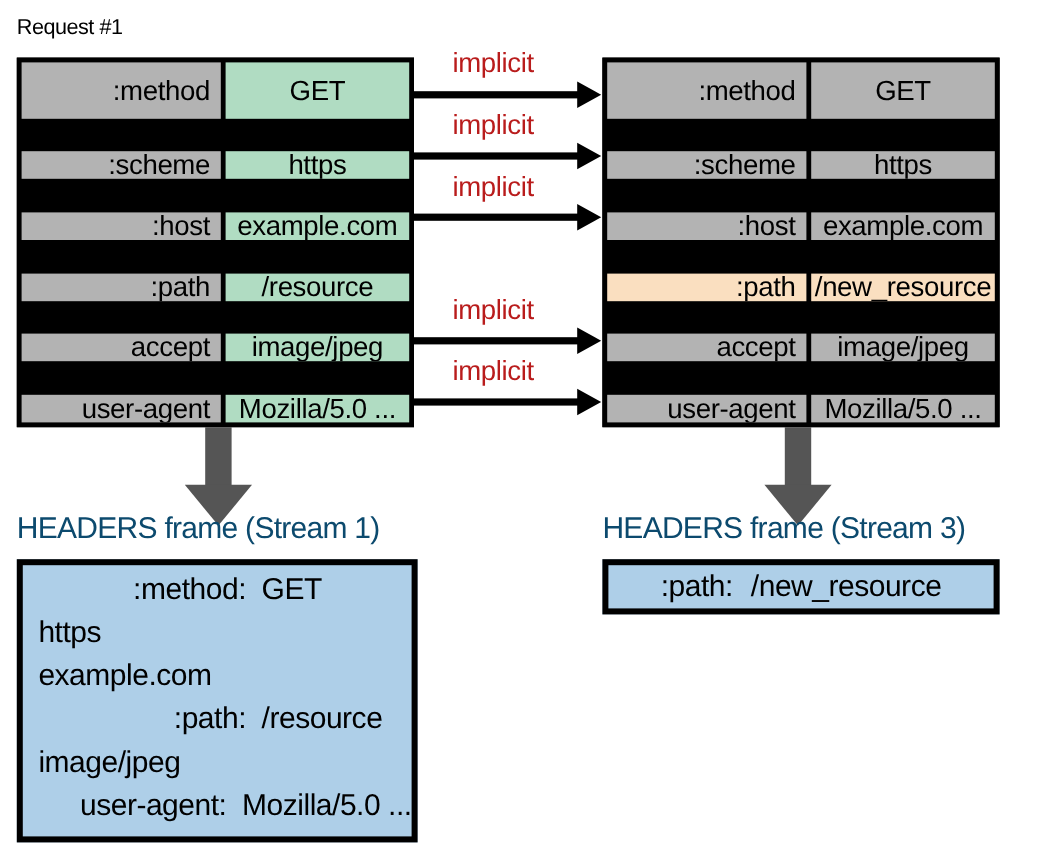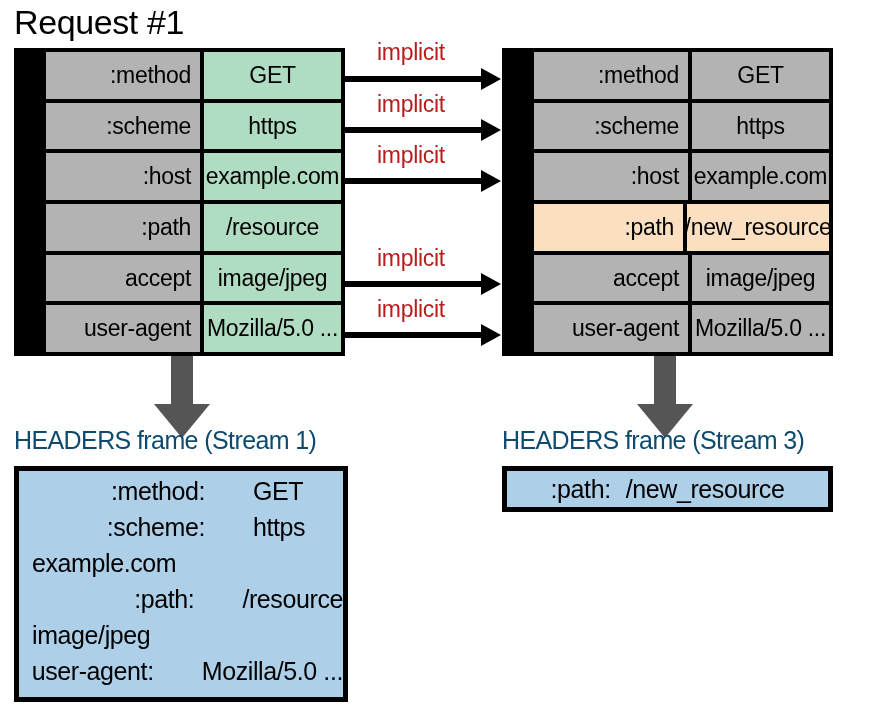--- a/index.html
+++ b/index.html
@@ -19,21 +19,21 @@
   .stage {
     position: absolute;
     left: 0; top: 0;
     width: 873px;
     height: 722px;
   }
 
   
   .req-title {
     position: absolute;
-    font-size: 34px;
+    font-size: 18px;
     line-height: 25px;
     letter-spacing: -0.4px;
     white-space: nowrap;
     color: #000;
   }
   #req1-title { left: 14px; top: 10px; }
   #req2-title { left: 502px; top: 10px; }
 
   .frame-title {
     position: absolute;
@@ -56,39 +56,38 @@
     flex-direction: column;
   }
   #req1-table { left: 14px; top: 48px; width: 331px; height: 308px; }
   #req2-table { left: 502px; top: 48px; width: 331px; height: 308px; }
 
   .req-row {
     flex: 1 1 0;
     display: flex;
     min-height: 0;
   }
-  .req-row + .req-row { margin-top: 4px; }
+  .req-row + .req-row { margin-top: 4px; align-items: flex-end; }
 
   .cell {
     display: flex;
     align-items: center;
     box-sizing: border-box;
     font-size: 23px;
     line-height: 23px;
     letter-spacing: -0.3px;
     white-space: nowrap;
     overflow: hidden;
   }
   .cell-key {
-    width: 154px;
+    width: 166px;
     justify-content: flex-end;
     padding-right: 9px;
     margin-right: 4px;
     background: #b3b3b3;
-    margin-left: 28px;
   }
   .cell-val {
     flex: 1 1 auto;
     justify-content: center;
     background: #b3b3b3;
   }
 
   .req-row.green .cell-val { background: #b0dcc2; }
   .req-row.highlight .cell-key,
   .req-row.highlight .cell-val { background: #fadfc0; }
@@ -158,21 +157,20 @@
     position: absolute;
     left: 0; top: 8px;
     width: 100%;
     display: flex;
     flex-direction: column;
   }
   .hdr-line {
     display: flex;
     align-items: baseline;
     height: 36px;
-    gap: 35px;
   }
   .hdr-key {
     width: 186px;
     text-align: right;
     font-size: 25px;
     line-height: 25px;
     letter-spacing: -0.4px;
     white-space: nowrap;
   }
   .hdr-val {
@@ -303,21 +301,20 @@
 
   <div class="frame-box" id="frame1-box">
     <div class="hdr-list">
 
       <div class="hdr-line">
         <div class="hdr-key">:method:</div>
         <div class="hdr-val">GET</div>
       </div>
 
       <div class="hdr-line">
-        <div class="hdr-key">:scheme:</div>
         <div class="hdr-val">https</div>
       </div>
 
       <div class="hdr-line">
         <div class="hdr-val">example.com</div>
       </div>
 
       <div class="hdr-line">
         <div class="hdr-key">:path:</div>
         <div class="hdr-val">/resource</div>

